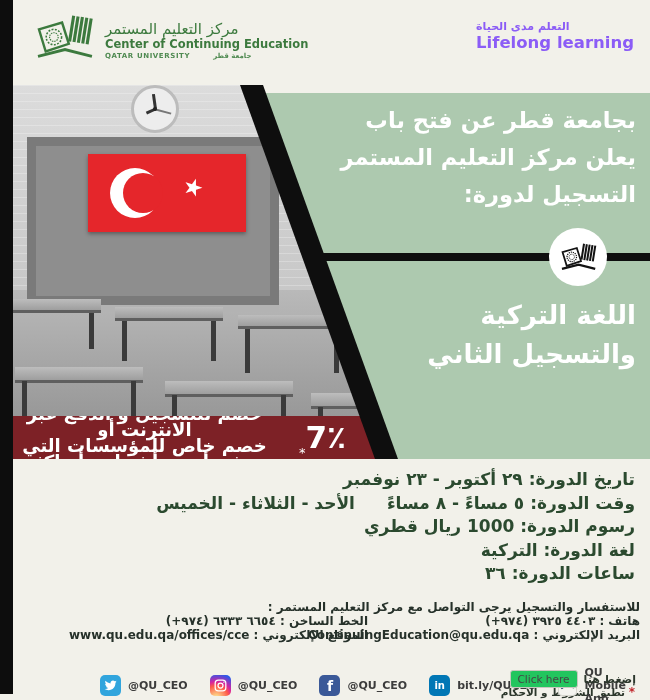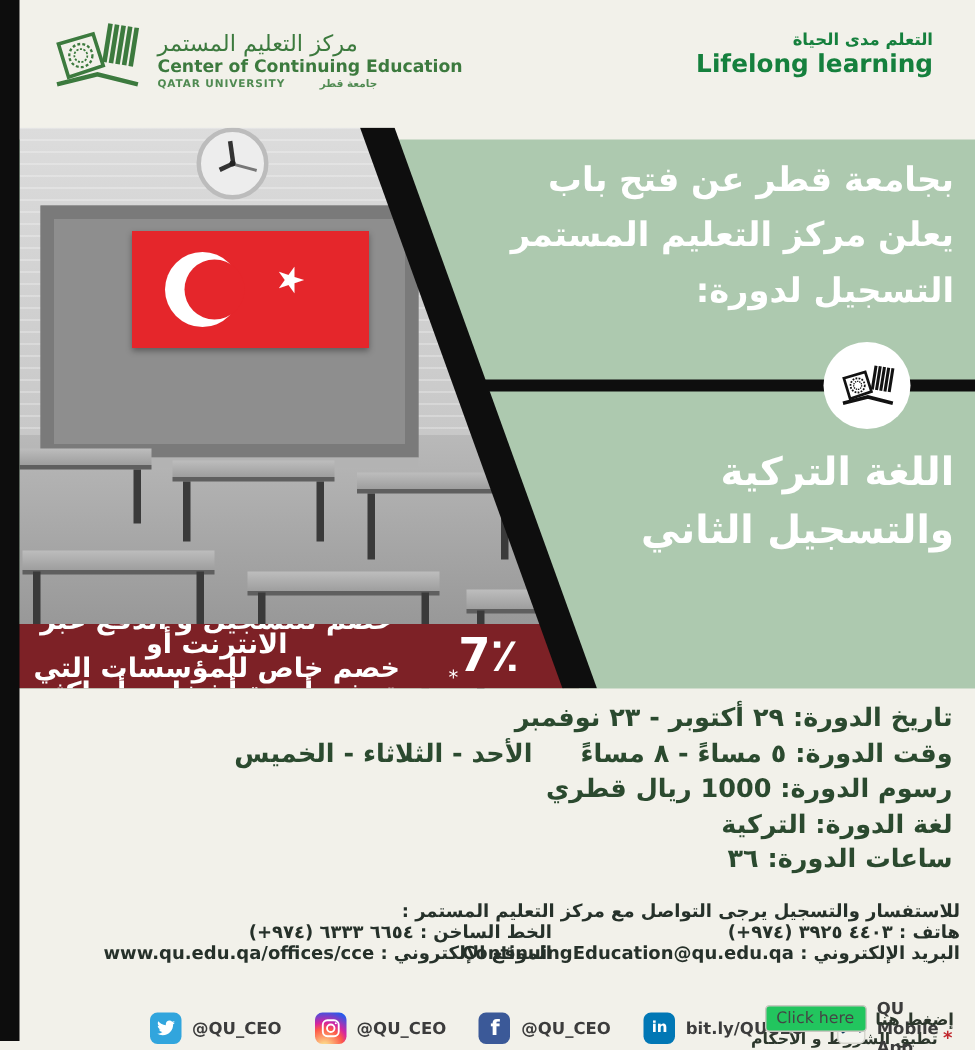--- a/index.html
+++ b/index.html
@@ -7,21 +7,21 @@
         font-family:"DejaVu Sans",sans-serif;}
   
   .strip{position:absolute;left:0;top:0;width:13px;height:694px;background:#0d0d0d;z-index:20;}
   
   .header{position:absolute;left:13px;top:0;width:637px;height:85px;}
   .logo-wrap{position:absolute;left:20px;top:12px;display:flex;align-items:center;gap:10px;}
   .logo-text{display:flex;flex-direction:column;line-height:1.2;}
   .logo-ar{font-size:15px;font-weight:400;color:#3c7a3e;direction:rtl;text-align:left;}
   .logo-en{font-size:11.5px;font-weight:700;color:#3c7a3e;}
   .logo-univ{font-size:7px;font-weight:700;color:#4f8a51;letter-spacing:.6px;display:flex;gap:23px;align-items:center;}
-  .tagline{position:absolute;right:28px;top:20px;text-align:right;color:#15803d;}
+  .tagline{position:absolute;right:16px;top:20px;text-align:left;color:#8b5cf6;}
   .tagline-ar{font-size:11px;font-weight:700;direction:rtl;}
   .tagline-en{font-size:16.5px;font-weight:700;}
   
   .hero{position:absolute;left:0;top:85px;width:650px;height:374px;}
   .green-panel{position:absolute;left:0;top:8px;right:0;bottom:0;background:#adc9af;z-index:1;}
   .photo{position:absolute;left:13px;top:0;width:395px;height:374px;z-index:2;
          background:repeating-linear-gradient(180deg,rgba(255,255,255,.25) 0 1px,rgba(255,255,255,0) 1px 8px),
                     linear-gradient(180deg,#dcdcdc 0%,#cfcfcf 35%,#c6c6c6 60%);
          clip-path:polygon(0 0,228px 0,363px 374px,0 374px);}
   .floor{position:absolute;left:0;top:205px;width:100%;height:169px;background:linear-gradient(180deg,#b9b9b9,#8d8d8d);}

